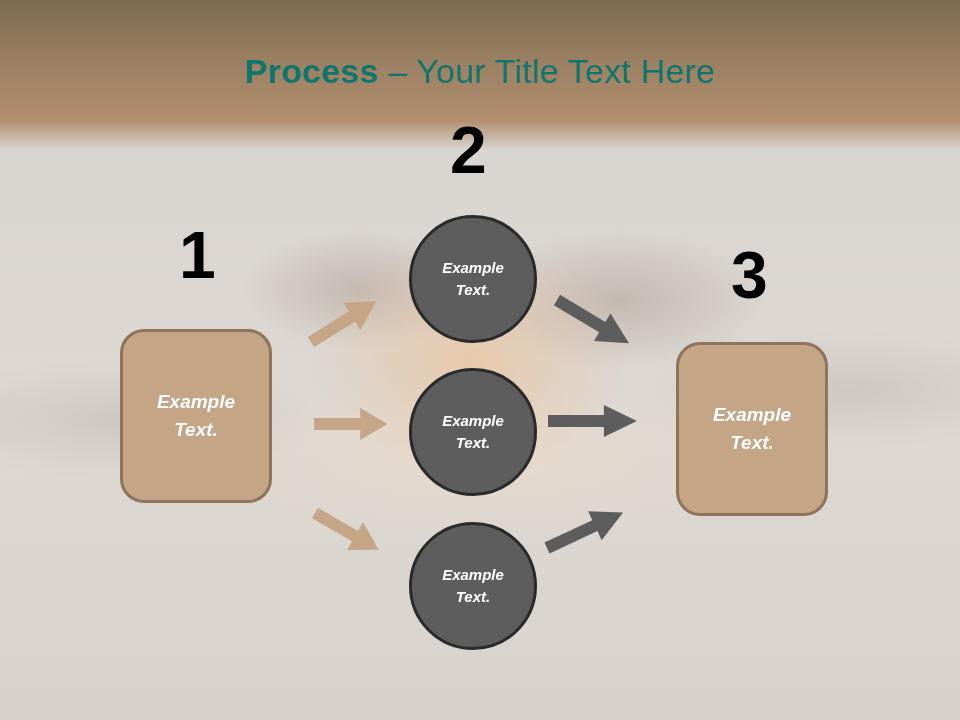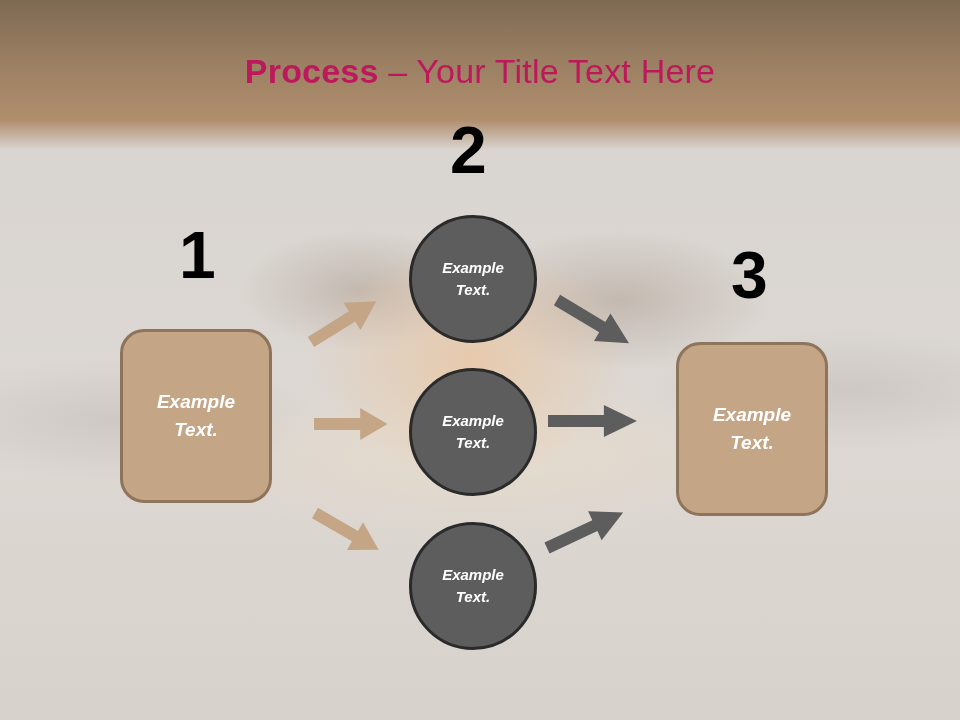--- a/index.html
+++ b/index.html
@@ -11,21 +11,21 @@
       radial-gradient(ellipse 120px 60px at 360px 290px, rgba(150,130,115,0.35), rgba(150,130,115,0) 100%),
       radial-gradient(ellipse 150px 70px at 620px 300px, rgba(150,130,115,0.35), rgba(150,130,115,0) 100%),
       radial-gradient(ellipse 300px 80px at 480px 460px, rgba(235,220,200,0.6), rgba(235,220,200,0) 100%),
       radial-gradient(ellipse 200px 60px at 120px 420px, rgba(190,185,180,0.5), rgba(190,185,180,0) 100%),
       radial-gradient(ellipse 200px 60px at 850px 390px, rgba(190,185,180,0.5), rgba(190,185,180,0) 100%),
       linear-gradient(#d7d3cf, #ddd8d3 60%, #d8d2cc);
   }
   .header-band { position:absolute; left:0; top:0; width:960px; height:150px;
     background: linear-gradient(#7e6a52 0%, #9a7f62 40%, #b08e6d 80%, rgba(176,142,109,0) 100%); }
   .title { position:absolute; left:0; top:52px; width:960px; text-align:center;
-    color:#be185d; font-size:34px; letter-spacing:0.2px; }
+    color:#0f766e; font-size:34px; letter-spacing:0.2px; }
   .title b { font-weight:bold; }
   .num { position:absolute; font-weight:bold; font-size:66px; color:#000; line-height:1; }
   .box { position:absolute; width:152px; height:174px; background:#c4a586;
     border:3px solid #8d745b; border-radius:24px; box-sizing:border-box;
     display:flex; align-items:center; justify-content:center; text-align:center;
     color:#fff; font-style:italic; font-weight:bold; font-size:19px; line-height:1.5; }
   .circle { position:absolute; width:128px; height:128px; border-radius:50%;
     background:#5d5d5d; border:3px solid #2a2a2a; box-sizing:border-box;
     display:flex; align-items:center; justify-content:center; text-align:center;
     color:#fff; font-style:italic; font-weight:bold; font-size:15px; line-height:1.5; }

